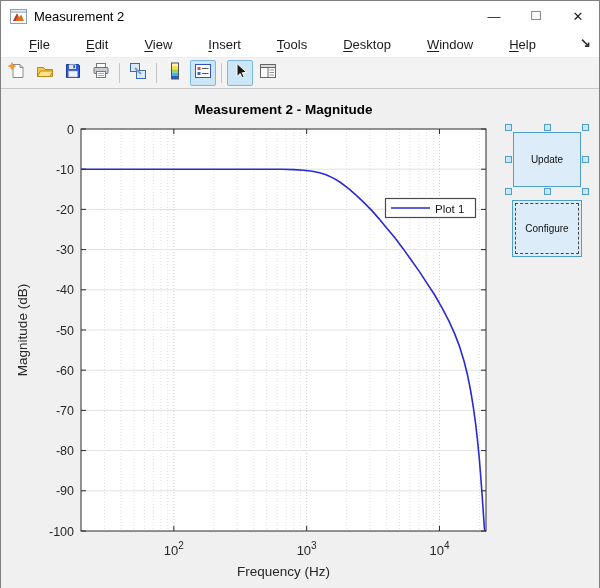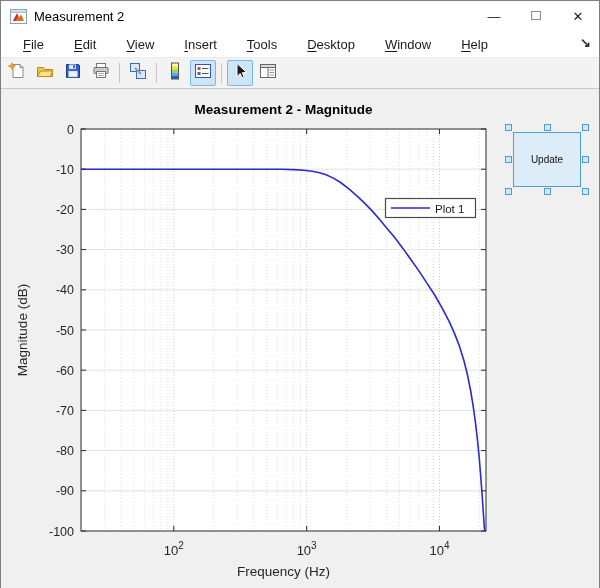--- a/index.html
+++ b/index.html
@@ -11,21 +11,21 @@
   .app-icon{width:17px;height:15px;margin-left:9px;margin-right:7px;}
   .title-text{font-size:13px;color:#000;}
   .win-controls{position:absolute;right:0;top:0;height:31px;display:flex;}
   .win-btn{width:42px;height:31px;display:flex;align-items:center;justify-content:center;
            font-size:13px;color:#222;cursor:pointer;}
   .max-glyph{font-size:15px;margin-top:-2px;}
 
   
   .menubar{height:25px;background:#ffffff;display:flex;align-items:center;position:relative;
            border-bottom:1px solid #ececec;}
-  .menu-item{font-size:13px;color:#1a1a1a;padding:3px 8px;margin-left:14px;cursor:default;}
+  .menu-item{font-size:13px;color:#1a1a1a;padding:3px 8px;margin-left:20px;cursor:default;}
   .menu-item u{text-decoration:underline;text-underline-offset:2px;}
   .dock-arrow{position:absolute;right:8px;top:3px;font-size:13px;font-weight:bold;color:#333;}
 
   
   .toolbar{height:30px;background:#f3f3f3;border-bottom:1px solid #c9c9c9;display:flex;
            align-items:center;padding-left:2px;}
   .tb-btn{width:24px;height:24px;display:flex;align-items:center;justify-content:center;
           margin:0 1px;border:1px solid transparent;border-radius:2px;}
   .tb-btn.toggled{background:#cde6f7;border:1px solid #7ab8e0;}
   .tb-sep{width:1px;height:20px;background:#c4c4c4;margin:0 4px;}
@@ -264,14 +264,15 @@
         <div class="handle" style="left:77.0px;top:0.0px;"></div>
         <div class="handle" style="left:0.0px;top:32.0px;"></div>
         <div class="handle" style="left:77.0px;top:32.0px;"></div>
         <div class="handle" style="left:0.0px;top:64.0px;"></div>
         <div class="handle" style="left:38.5px;top:64.0px;"></div>
         <div class="handle" style="left:77.0px;top:64.0px;"></div>
       </div>
     <div class="fig-btn" style="left:512px;top:43px;width:68px;height:55px;">Update</div>
 
     
+    <div class="fig-btn focus-dotted" style="left:511px;top:111px;width:70px;height:57px;">Configure</div>
   </div>
 </div>
 
 </body></html>

